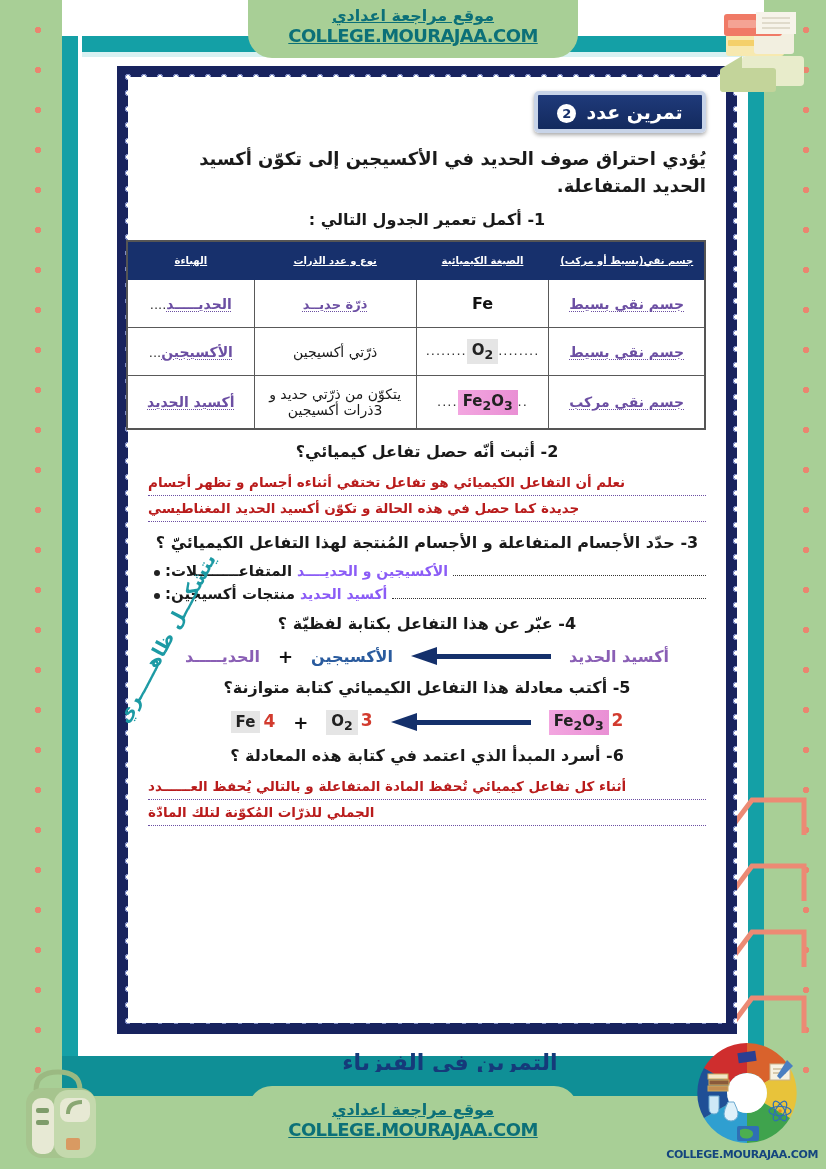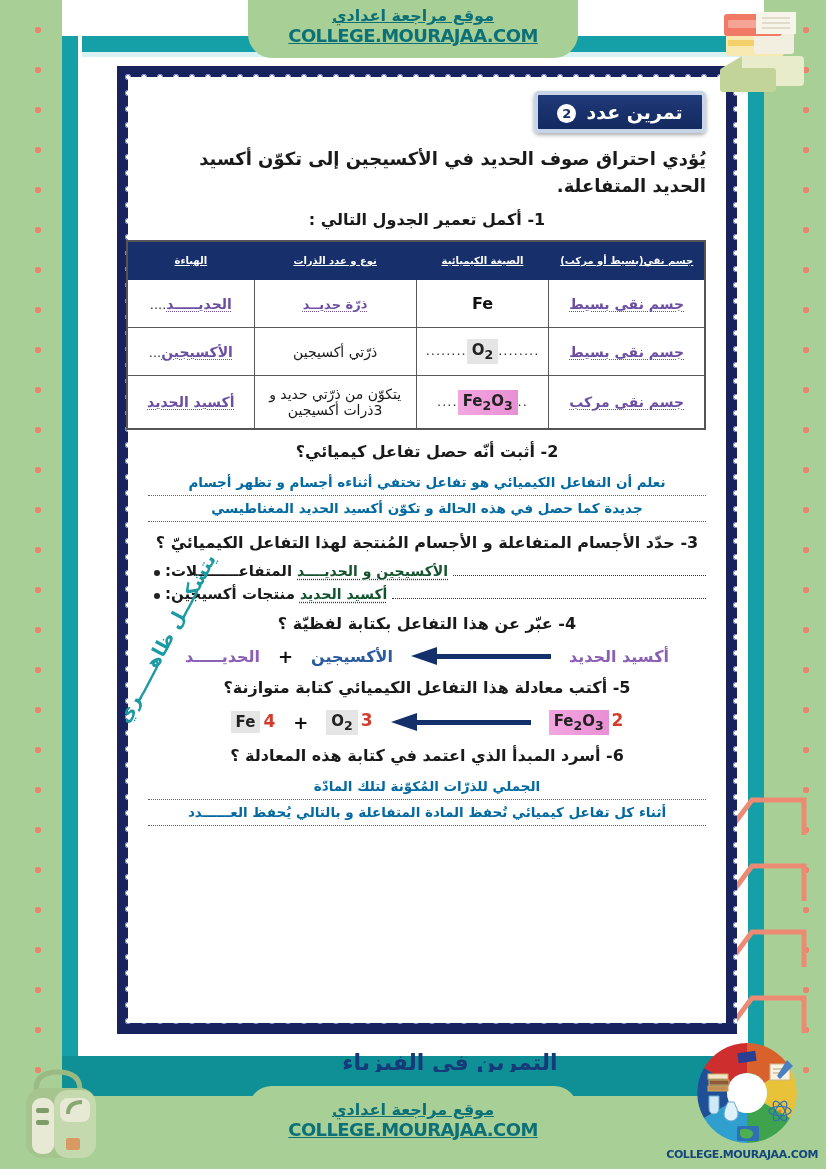--- a/index.html
+++ b/index.html
@@ -254,25 +254,25 @@
     font-family: "DejaVu Sans", "Liberation Sans", sans-serif;
     font-weight: bold;
     font-size: 14px;
     text-decoration: underline;
     text-decoration-style: dotted;
     text-decoration-thickness: 1px;
     text-underline-offset: 2px;
   }
   .hand-small { font-size: 13px; }
   .hand-line {
-    color: #0369a1;
+    color: #b91c1c;
     font-weight: bold;
     font-size: 13.5px;
     line-height: 1.85;
-    text-align: center;
+    text-align: left;
     border-bottom: 1.5px dotted #6c4fa3;
     letter-spacing: -0.2px;
   }
 
   .formula-box {
     display: inline-block;
     padding: 2px 5px;
     font-size: 15px;
     font-weight: bold;
     color: #222;
@@ -302,24 +302,23 @@
     margin-left: 6px;
     vertical-align: 2px;
   }
   .fill-rest {
     flex: 1;
     border-bottom: 1.5px dotted #333;
     height: 15px;
     margin-bottom: 2px;
   }
   .answer-inline {
-    color: #14532d;
+    color: #8b5cf6;
     font-weight: bold;
     font-size: 14px;
-    text-decoration: underline;
     text-decoration-style: dotted;
     text-underline-offset: 3px;
     white-space: nowrap;
   }
 
   
   .eq-row {
     display: flex;
     flex-direction: row-reverse;
     align-items: center;
@@ -545,22 +544,22 @@
     <span class="arrow-wrap">
       <span class="arrow-shaft"></span>
           <span class="arrow-head"></span>
     </span>
     <span>
       <span class="coef">2</span><span class="formula-box bg-pink">Fe<sub>2</sub>O<sub>3</sub></span>
     </span>
   </div>
 
   <div class="q-line">6- أسرد المبدأ الذي اعتمد في كتابة هذه المعادلة ؟</div>
+  <div class="hand-line">أثناء كل تفاعل كيميائي تُحفظ المادة المتفاعلة و بالتالي يُحفظ العــــــدد</div>
   <div class="hand-line">الجملي للذرّات المُكوّنة لتلك المادّة</div>
-  <div class="hand-line">أثناء كل تفاعل كيميائي تُحفظ المادة المتفاعلة و بالتالي يُحفظ العــــــدد</div>
 
 </div>
 </div>
 
 <div class="rot-note">يتشكـــل ظاهـــــري</div>
 
 <div class="footer-hidden-title">التمرين في الفيزياء</div>
 <div class="footer-band"></div>
 <div class="footer-banner">
   <div class="footer-ar">موقع مراجعة اعدادي</div>

